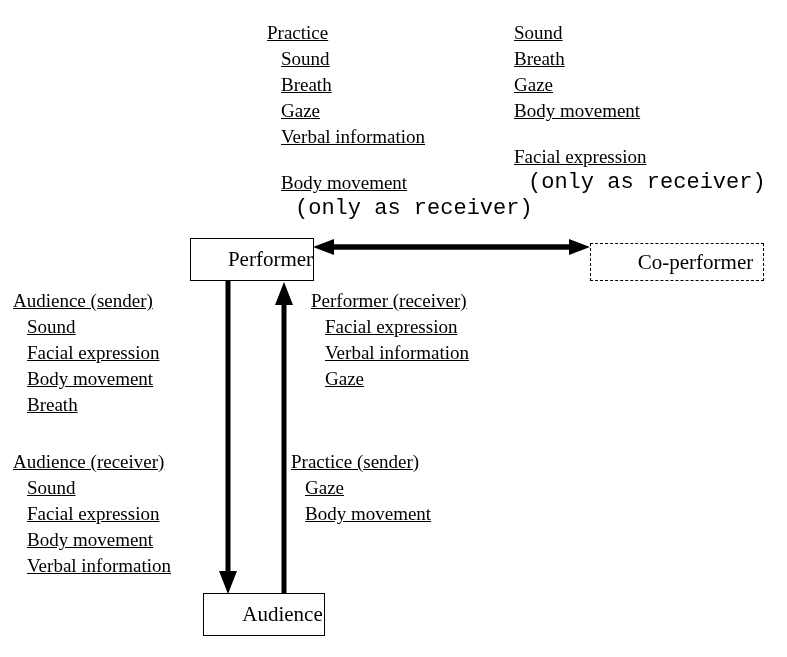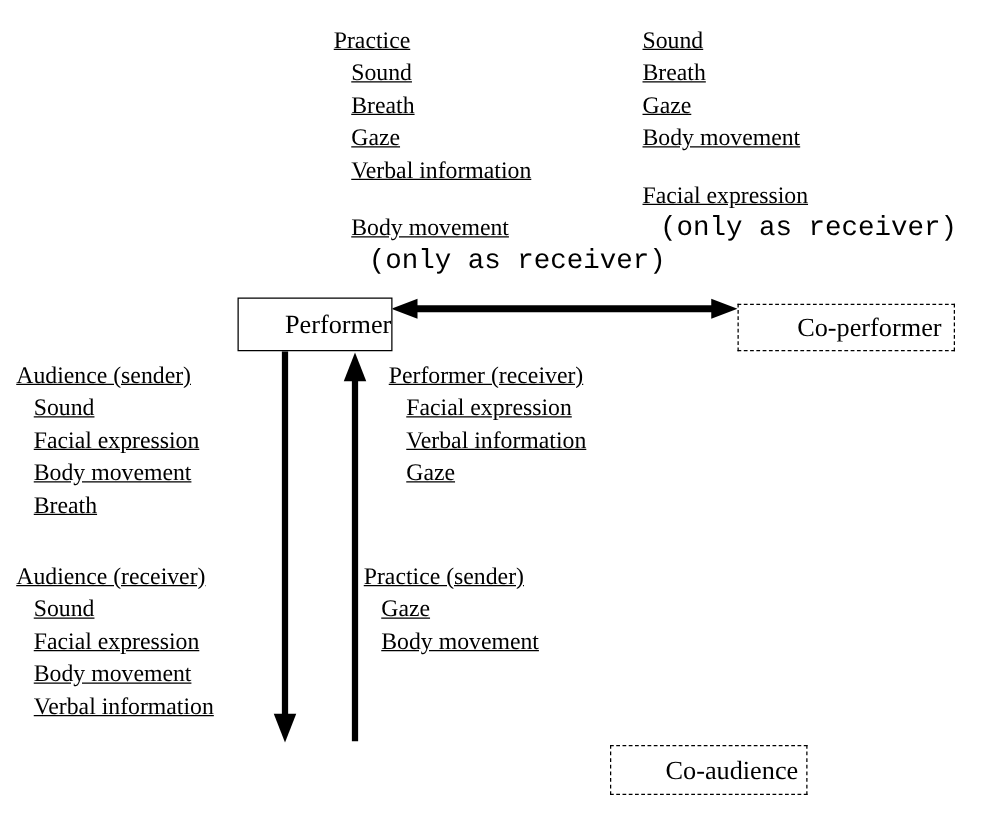--- a/index.html
+++ b/index.html
@@ -150,18 +150,18 @@
   </svg>
 
   <div class="node solid" style="left:190px; top:238px; width:124px; height:43px;">
     <span>Performer</span>
   </div>
 
   <div class="node dashed" style="left:590px; top:243px; width:174px; height:38px;">
     <span>Co-performer</span>
   </div>
 
+  <div class="node solid" style="left:203px; top:593px; width:122px; height:43px;">
+    <span>Audience</span>
+  </div>
 
-  <div class="node dashed" style="left:488px; top:596px; width:158px; height:40px;">
-    <span>Co-audience</span>
-  </div>
 
 </div>
 
 </body></html>

